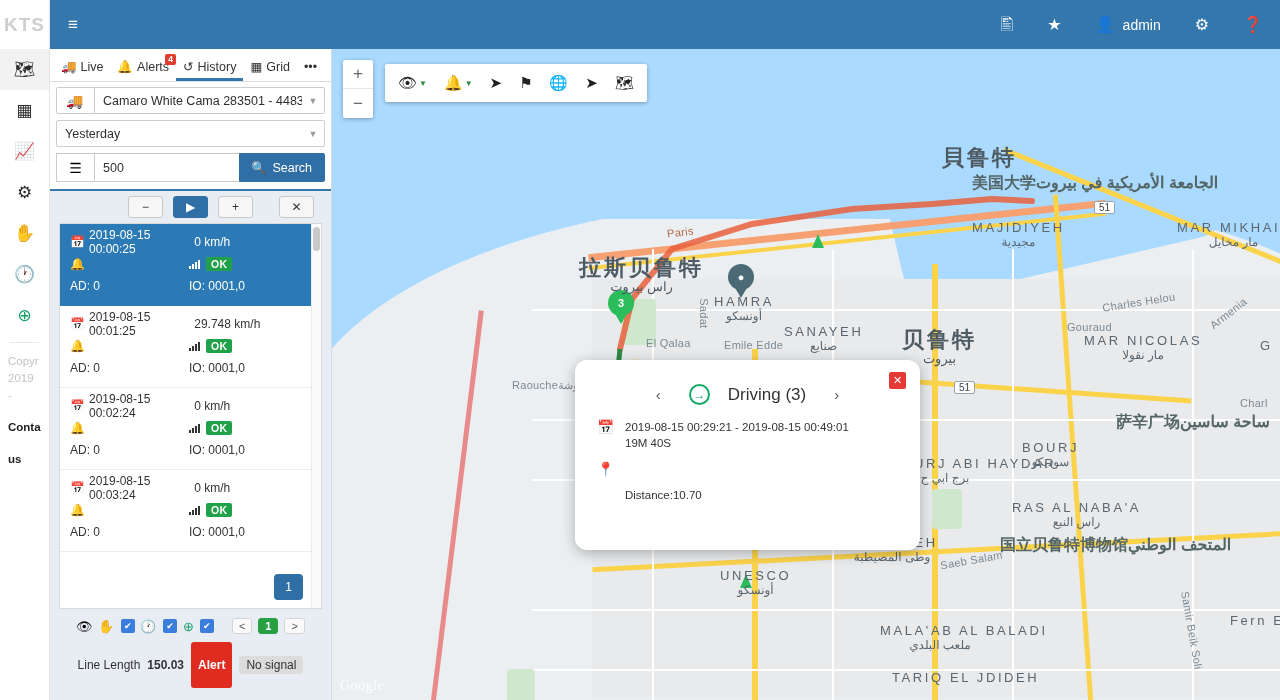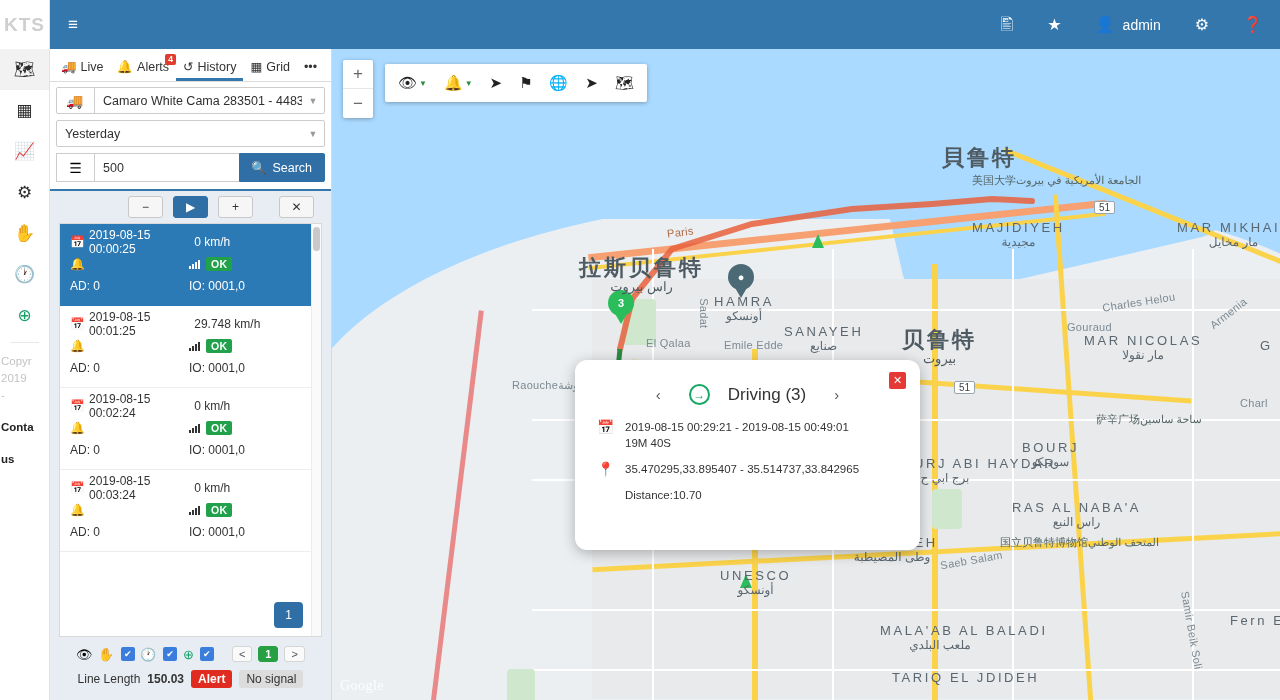--- a/index.html
+++ b/index.html
@@ -24,21 +24,21 @@
   .rail-ico {
     height: 41px; display: flex; align-items: center; justify-content: center;
     color: #2b2b2b; font-size: 17px;
   }
   .rail-ico.active { background: #f2f2f2; }
   .rail-ico.blue { color: #3b8ad8; }
   .rail-ico.orange { color: #f0a32a; }
   .rail-ico.green { color: #18a06a; }
   #rail-sep { margin: 6px 10px 6px 10px; border-top: 1px solid #e8e8e8; }
   #rail-foot {
-    padding: 4px 1px; font-size: 11.5px; line-height: 17px; color: #c3c3c3;
+    padding: 4px 8px; font-size: 11.5px; line-height: 17px; color: #c3c3c3;
     white-space: nowrap; overflow: hidden;
   }
   #rail-foot .contact { color: #222; font-weight: bold; margin-top: 15px; }
 
   
   #header {
     position: absolute; left: 50px; top: 0; right: 0; height: 49px;
     background: #3477ac; display: flex; align-items: center; z-index: 45;
   }
   #burger { width: 46px; text-align: center; color: #fff; font-size: 17px; }
@@ -159,21 +159,21 @@
   }
   .pg {
     border: 1px solid #d5d5d5; background: #fafafa; font-size: 11px; color: #555;
     padding: 1px 6px; border-radius: 3px;
   }
   .pg.cur { background: #27a044; color: #fff; border-color: #27a044; font-weight: bold; }
   #foot-stats {
     display: flex; align-items: center; justify-content: center; gap: 7px;
     font-size: 12px; color: #333;
   }
-  .tag-red { background: #e02b20; color: #fff; font-weight: bold; padding: 2px 7px; border-radius: 3px; }
+  .tag-red { background: #e02b20; color: #fff; font-weight: bold; padding: 16px 7px; border-radius: 3px; }
   .tag-grey { background: #dcdcdc; color: #333; padding: 2px 7px; border-radius: 3px; }
 
   
   #map {
     position: absolute; left: 332px; top: 49px; right: 0; bottom: 0;
     background: #aadaff; overflow: hidden;
   }
   #landmass {
     position: absolute; left: -40px; top: 150px; width: 1120px; height: 760px;
     background: #eceff1; border-radius: 46% 38% 8% 12% / 32% 26% 10% 14%;
@@ -190,21 +190,21 @@
   .green-area { position: absolute; background: #cfe8cd; border-radius: 4px; }
   .mlbl {
     position: absolute; color: #5b6770; white-space: nowrap; pointer-events: none;
     text-align: center; line-height: 1.15;
   }
   .mlbl.hood { font-size: 13px; letter-spacing: 2.6px; font-weight: 500; }
   .mlbl.hood .ar { font-size: 12px; letter-spacing: 0; display: block; }
   .mlbl.cn { font-size: 22px; letter-spacing: 3px; color: #4f5b63; font-weight: 600; }
   .mlbl.cn .ar { font-size: 13px; letter-spacing: 0; display: block; font-weight: 400; }
   .mlbl.street { font-size: 11px; color: #7d8a93; letter-spacing: .3px; }
-  .mlbl.poi { font-size: 11px; color: #566; }
+  .mlbl.poi { font-size: 16px; color: #566; font-weight: bold; }
   .shield {
     position: absolute; background: #fff; border: 1px solid #9aa5ab; color: #3c454a;
     font-size: 10px; padding: 0px 4px; border-radius: 2px;
   }
   #track-line { position: absolute; }
   .pin {
     position: absolute; width: 26px; height: 34px;
   }
   .pin .head {
     width: 26px; height: 26px; border-radius: 50%; display: flex; align-items: center;
@@ -607,21 +607,21 @@
     <div class="mlbl street" style="left:335px;top:177px;color:#b06a4a;transform:rotate(-7deg)">
       <span>Paris</span></div>
     <div class="mlbl street" style="left:770px;top:247px;transform:rotate(-9deg)">
       <span>Charles Helou</span></div>
     <div class="mlbl street" style="left:735px;top:272px">
       <span>Gouraud</span></div>
     <div class="mlbl street" style="left:875px;top:258px;transform:rotate(-38deg)">
       <span>Armenia</span></div>
     <div class="mlbl hood" style="left:690px;top:392px">
       <span>BOURJ</span><span class="ar">سوديكو</span></div>
-    <div class="mlbl poi" style="left:764px;top:364px">
+    <div class="mlbl poi" style="left:784px;top:364px">
       <span>萨辛广场</span><span class="ar">ساحة ساسين</span></div>
     <div class="mlbl hood" style="left:558px;top:408px;width:110px">
       <span>BOURJ ABI HAYDAR</span><span class="ar">برج ابي ح</span></div>
     <div class="mlbl hood" style="left:680px;top:452px">
       <span>RAS AL NABA'A</span><span class="ar">راس النبع</span></div>
     <div class="mlbl poi" style="left:668px;top:487px">
       <span>国立贝鲁特博物馆</span><span class="ar">المتحف الوطني</span></div>
     <div class="mlbl hood" style="left:505px;top:487px;width:110px">
       <span>MSAYTBEH</span><span class="ar">وطى المصيطبة</span></div>
     <div class="mlbl street" style="left:608px;top:505px;transform:rotate(-10deg)">
@@ -683,21 +683,20 @@
       </div>
       <div class="pop-row">
         <span class="pop-ico">📅</span>
         <span class="pop-txt">
           <span>2019-08-15 00:29:21 - 2019-08-15 00:49:01</span><br>
           <span>19M 40S</span>
         </span>
       </div>
       <div class="pop-row">
         <span class="pop-ico">📍</span>
-        <span class="pop-txt">35.470295,33.895407 - 35.514737,33.842965</span>
       </div>
       <div class="pop-row" style="margin-left:28px">
         <span class="pop-txt">Distance:10.70</span>
       </div>
     </div>
   </div>
 
 </div>
 
 </body></html>

